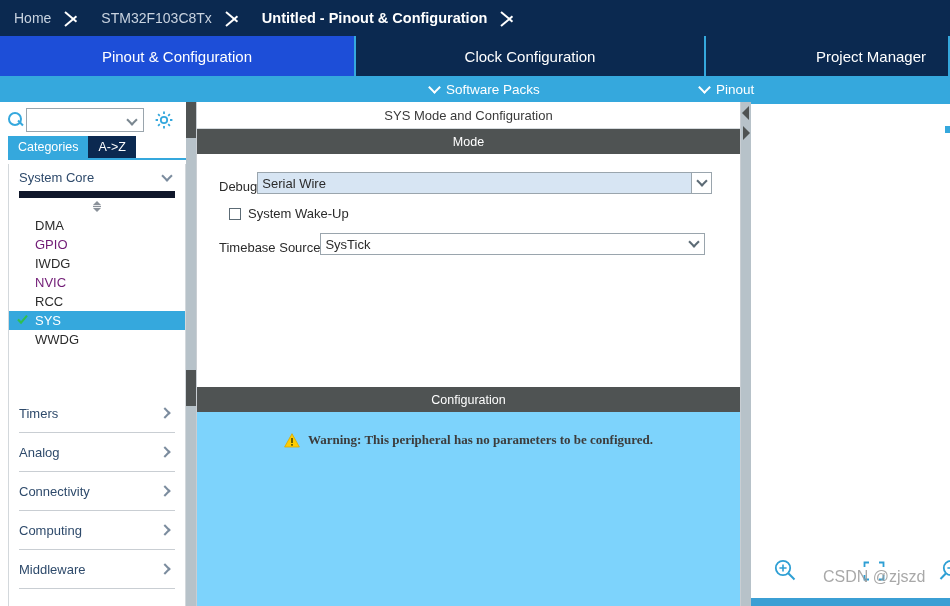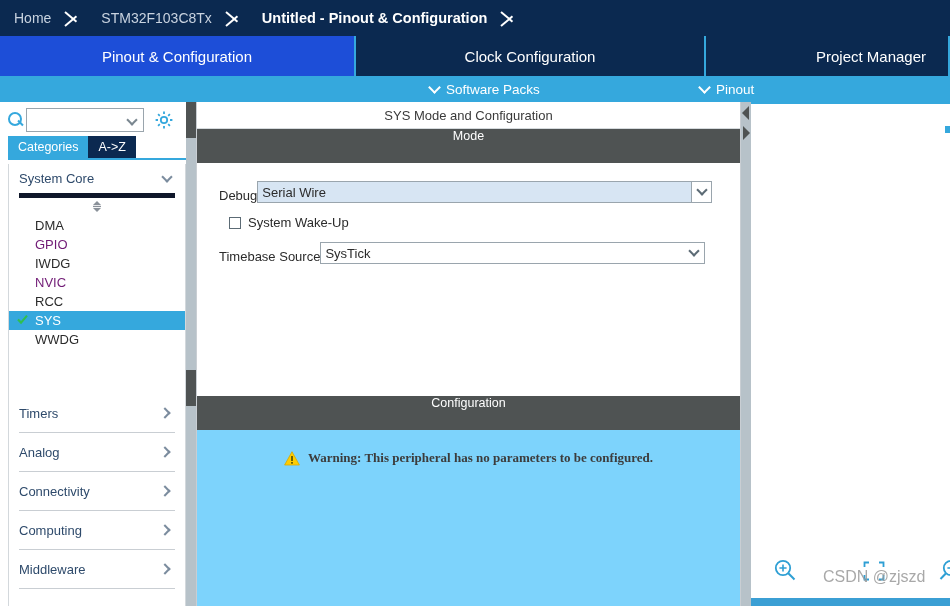--- a/index.html
+++ b/index.html
@@ -116,21 +116,21 @@
     position: absolute; top: 56px; left: 8px; width: 178px; height: 2px; background: #35a8dd;
   }
 
   .catpanel {
     position: absolute; top: 62px; left: 8px; width: 178px; height: 540px;
     border: 1px solid #d3d8dc; border-top: none; background: #ffffff;
   }
   .grp-head {
     position: relative; margin: 0 10px; height: 34px;
     display: flex; align-items: center; justify-content: space-between;
-    border-bottom: 5px solid #0f172a;
+    border-bottom: 7px solid #0f172a;
     font-size: 13px; color: #2e4a6b;
   }
   .chev-sm-d {
     width: 8px; height: 8px; border-right: 2px solid #7b8c9e; border-bottom: 2px solid #7b8c9e;
     transform: rotate(45deg); margin-top: -4px; margin-right: 4px;
   }
   .chev-sm-r {
     width: 8px; height: 8px; border-right: 2px solid #7b8c9e; border-top: 2px solid #7b8c9e;
     transform: rotate(45deg); margin-right: 6px;
   }
@@ -171,22 +171,22 @@
   .cfgpanel {
     position: absolute; top: 102px; left: 196px; width: 545px; height: 504px;
     background: #ffffff; border: 1px solid #c9ced3; border-top: none;
   }
   .cfg-title {
     height: 27px; display: flex; align-items: center; justify-content: center;
     font-size: 13px; color: #3a3a3a; background: #ffffff;
     border-bottom: 1px solid #d5dadd;
   }
   .sec-head {
-    height: 34px; background: #4f5353; color: #ffffff;
-    display: flex; justify-content: center;
+    height: 25px; background: #4f5353; color: #ffffff;
+    display: flex; align-items: center; justify-content: center;
     font-size: 12.5px;
   }
   .mode-body { height: 219px; padding: 18px 22px 0 22px; background: #ffffff; }
 
   .frow { display: flex; align-items: flex-end; margin-bottom: 12px; }
   .flabel { font-size: 13px; color: #2b2b2b; white-space: nowrap; }
   .combo {
     height: 22px; border: 1px solid #9aa5ad; display: flex; align-items: center;
     position: relative; background: #ffffff;
   }

